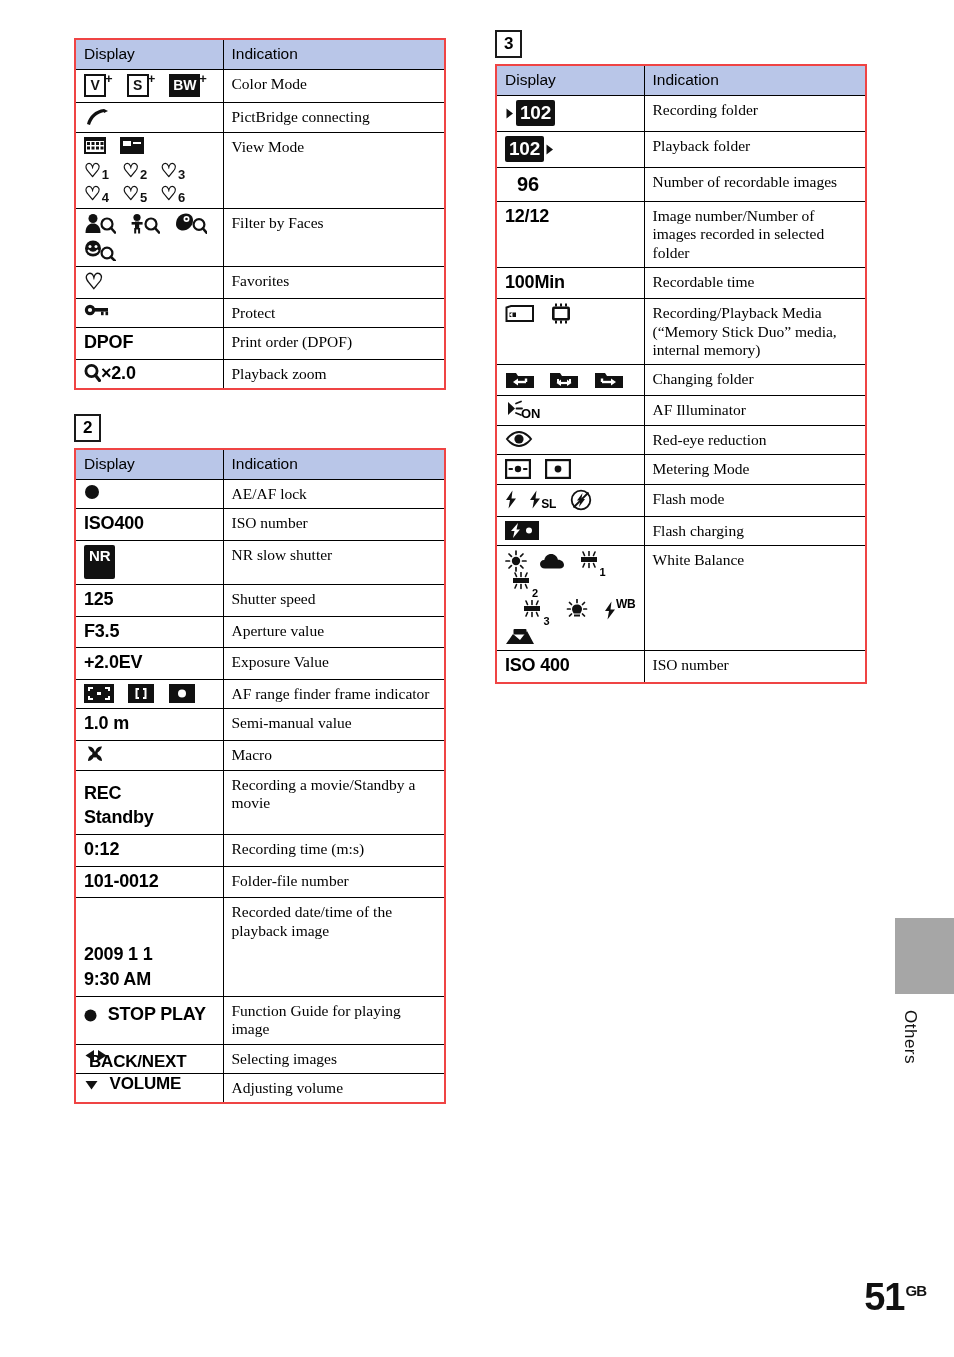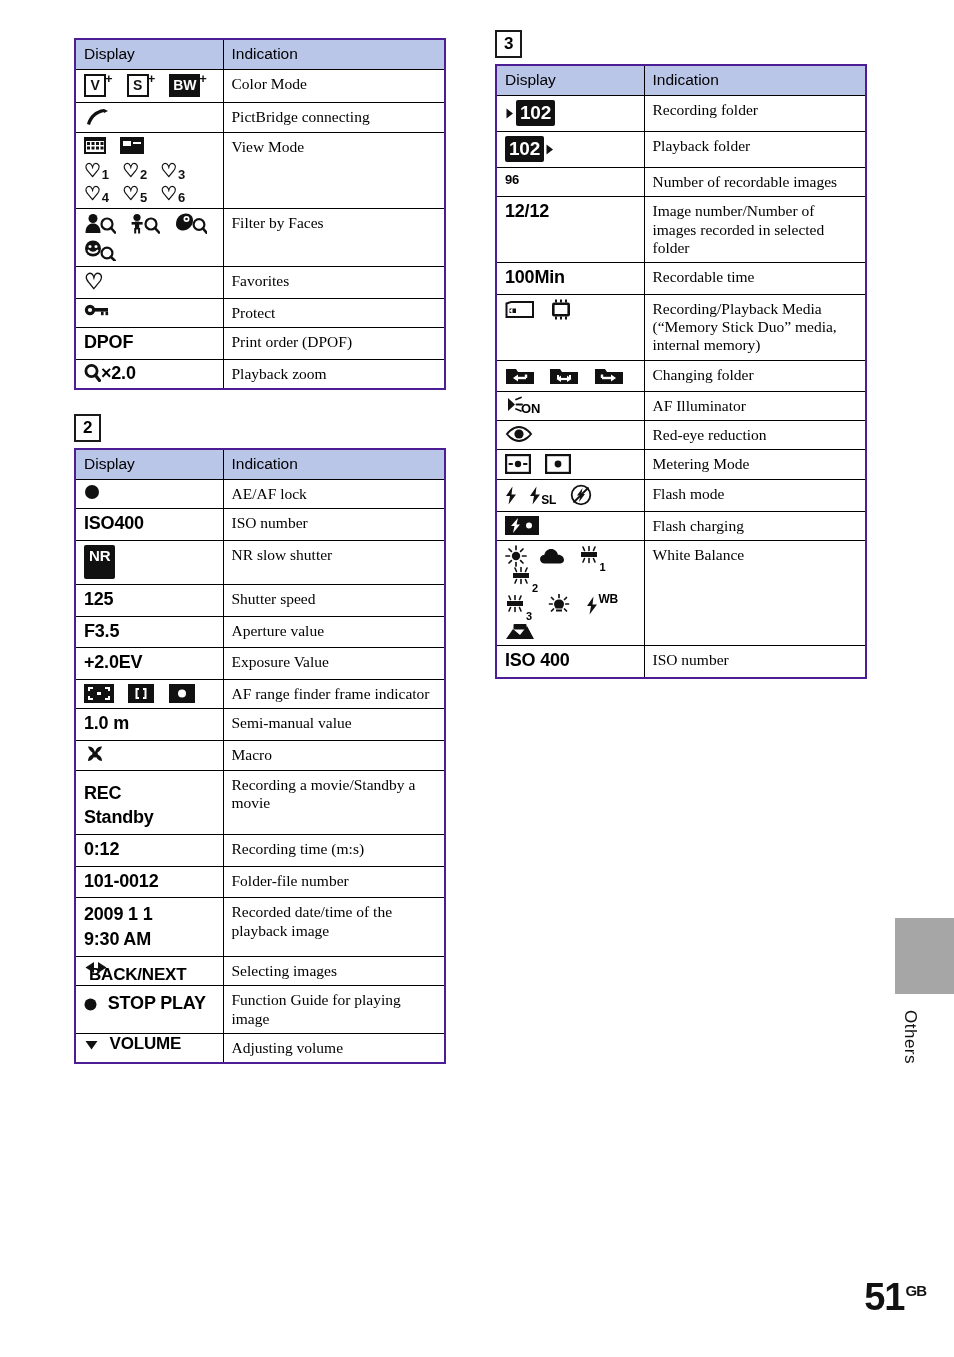--- a/index.html
+++ b/index.html
@@ -22,21 +22,21 @@
     font-size:17px;font-weight:700;line-height:1;
     padding:3px 7px 4px 7px;
     color:#000;background:#fff;
     margin-bottom:6px;
   }
 
   
   table.itbl{
     border-collapse:collapse;
     width:370px;
-    border:2px solid #4c1d95;
+    border:2px solid #ef4444;
     table-layout:fixed;
   }
   table.itbl col.c1{width:148px;}
   table.itbl col.c2{width:222px;}
   table.itbl th,table.itbl td{
     border:1px solid #000;
     vertical-align:top;
     padding:4px 8px 5px 8px;
   }
   table.itbl thead th{
@@ -427,48 +427,48 @@
           <td class="ind">Recording time (m:s)</td>
         </tr>
         <tr>
           <td class="disp">
               <span class="txt" style="font-size:18px;">101-0012</span>
             </td>
           <td class="ind">Folder-file number</td>
         </tr>
         <tr>
           <td class="disp">
-              <span class="txt" style="font-size:18px;white-space:pre-line;line-height:1.35;">2009 1 1
+              <span class="txt" style="font-size:18px;white-space:pre-line;line-height:1.35;margin-top:40px;">2009 1 1
 9:30 AM</span>
             </td>
           <td class="ind">Recorded date/time of the playback image</td>
+        </tr>
+        <tr>
+          <td class="disp">
+            <span class="iconrow" style="line-height:1.35;font-size:18px;">
+              <span class="ic"><svg width="13" height="13" viewBox="0 0 13 13">
+                    <circle cx="6.5" cy="6.5" r="6" fill="#111"></circle>
+                  </svg></span>
+              <span style="margin-left:6px;vertical-align:middle;">STOP
+PLAY</span>
+            </span>
+          </td>
+          <td class="ind">Function Guide for playing image</td>
         </tr>
         <tr>
           <td class="disp">
             <span class="iconrow" style="font-size:17px;">
               <span class="ic"><svg width="24" height="13" viewBox="0 0 24 13">
                     <path d="M10 1 L10 12 L1.5 6.5 Z" fill="#111"></path>
                     <path d="M14 1 L14 12 L22.5 6.5 Z" fill="#111"></path>
                   </svg></span>
               <span style="margin-left:5px;vertical-align:middle;">BACK/NEXT</span>
             </span>
           </td>
           <td class="ind">Selecting images</td>
-        </tr>
-        <tr>
-          <td class="disp">
-            <span class="iconrow" style="line-height:1.35;font-size:18px;">
-              <span class="ic"><svg width="13" height="13" viewBox="0 0 13 13">
-                    <circle cx="6.5" cy="6.5" r="6" fill="#111"></circle>
-                  </svg></span>
-              <span style="margin-left:6px;vertical-align:middle;">STOP
-PLAY</span>
-            </span>
-          </td>
-          <td class="ind">Function Guide for playing image</td>
         </tr>
         <tr>
           <td class="disp">
             <span class="iconrow" style="font-size:17px;">
               <span class="ic"><svg width="15" height="13" viewBox="0 0 15 13">
                     <path d="M1.5 3 L13.5 3 L7.5 11.5 Z" fill="#111"></path>
                   </svg></span>
               <span style="margin-left:6px;vertical-align:middle;">VOLUME</span>
             </span>
           </td>
@@ -511,21 +511,21 @@
             <span class="iconrow">
               <span class="invbox">102</span><svg width="10" height="13" viewBox="0 0 10 13" style="vertical-align:middle;margin-left:1px;">
                   <path d="M1.5 1.5 L8 6.5 L1.5 11.5 Z" fill="#111"></path>
                 </svg>
             </span>
           </td>
           <td class="ind">Playback folder</td>
         </tr>
         <tr>
           <td class="disp">
-              <span class="txt" style="font-size:13px;">96</span>
+              <span class="txt" style="font-size:20px;margin-left:12px;">96</span>
             </td>
           <td class="ind">Number of recordable images</td>
         </tr>
         <tr>
           <td class="disp">
               <span class="txt" style="font-size:18px;">12/12</span>
             </td>
           <td class="ind">Image number/Number of images recorded in selected folder</td>
         </tr>
         <tr>
@@ -733,21 +733,21 @@
                     </g>
                     <rect x="2" y="6" width="16" height="5" fill="#111"></rect>
                     <g stroke="#111" stroke-width="1.6" stroke-linecap="round">
                       <line x1="4" y1="16" x2="5.5" y2="12.5"></line>
                       <line x1="10" y1="16.5" x2="10" y2="12.5"></line>
                       <line x1="16" y1="16" x2="14.5" y2="12.5"></line>
                     </g>
                   </svg><span style="font-size:11px;font-weight:700;vertical-align:bottom;margin-left:-4px;">2</span>
               </span>
             </span>
-            <span class="iconrow" style="margin-top:6px;">
+            <span class="iconrow" style="margin-top:6px;text-align:right;">
               <span class="ic">
                 <svg width="25" height="21" viewBox="0 0 25 21" style="vertical-align:middle;">
                     <g stroke="#111" stroke-width="1.6" stroke-linecap="round">
                       <line x1="4" y1="1" x2="5.5" y2="4.5"></line>
                       <line x1="10" y1="0.5" x2="10" y2="4.5"></line>
                       <line x1="16" y1="1" x2="14.5" y2="4.5"></line>
                     </g>
                     <rect x="2" y="6" width="16" height="5" fill="#111"></rect>
                     <g stroke="#111" stroke-width="1.6" stroke-linecap="round">
                       <line x1="4" y1="16" x2="5.5" y2="12.5"></line>

